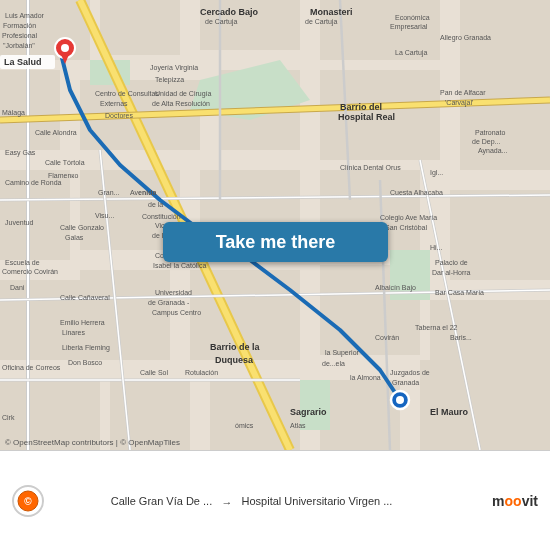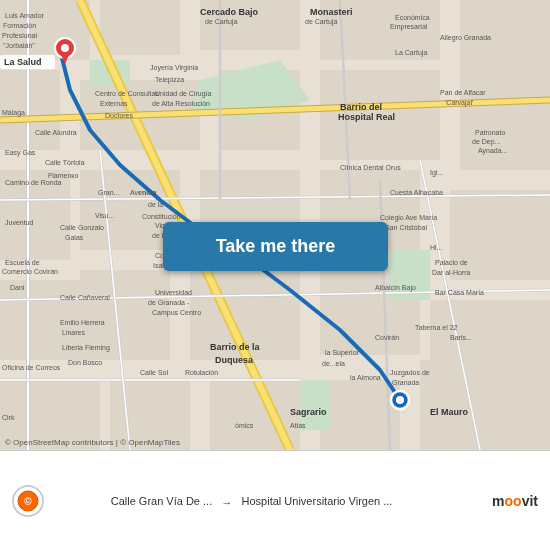--- a/index.html
+++ b/index.html
@@ -26,21 +26,21 @@
       top: 0; left: 0;
       width: 100%; height: 100%;
     }
 
     
     #take-me-there-btn {
       position: absolute;
       top: 222px;
       left: 163px;
       width: 225px;
-      height: 49px;
+      height: 40px;
       background: #2979a8;
       color: white;
       font-size: 18px;
       font-weight: bold;
       border: none;
       border-radius: 6px;
       cursor: pointer;
       display: flex;
       align-items: center;
       justify-content: center;

